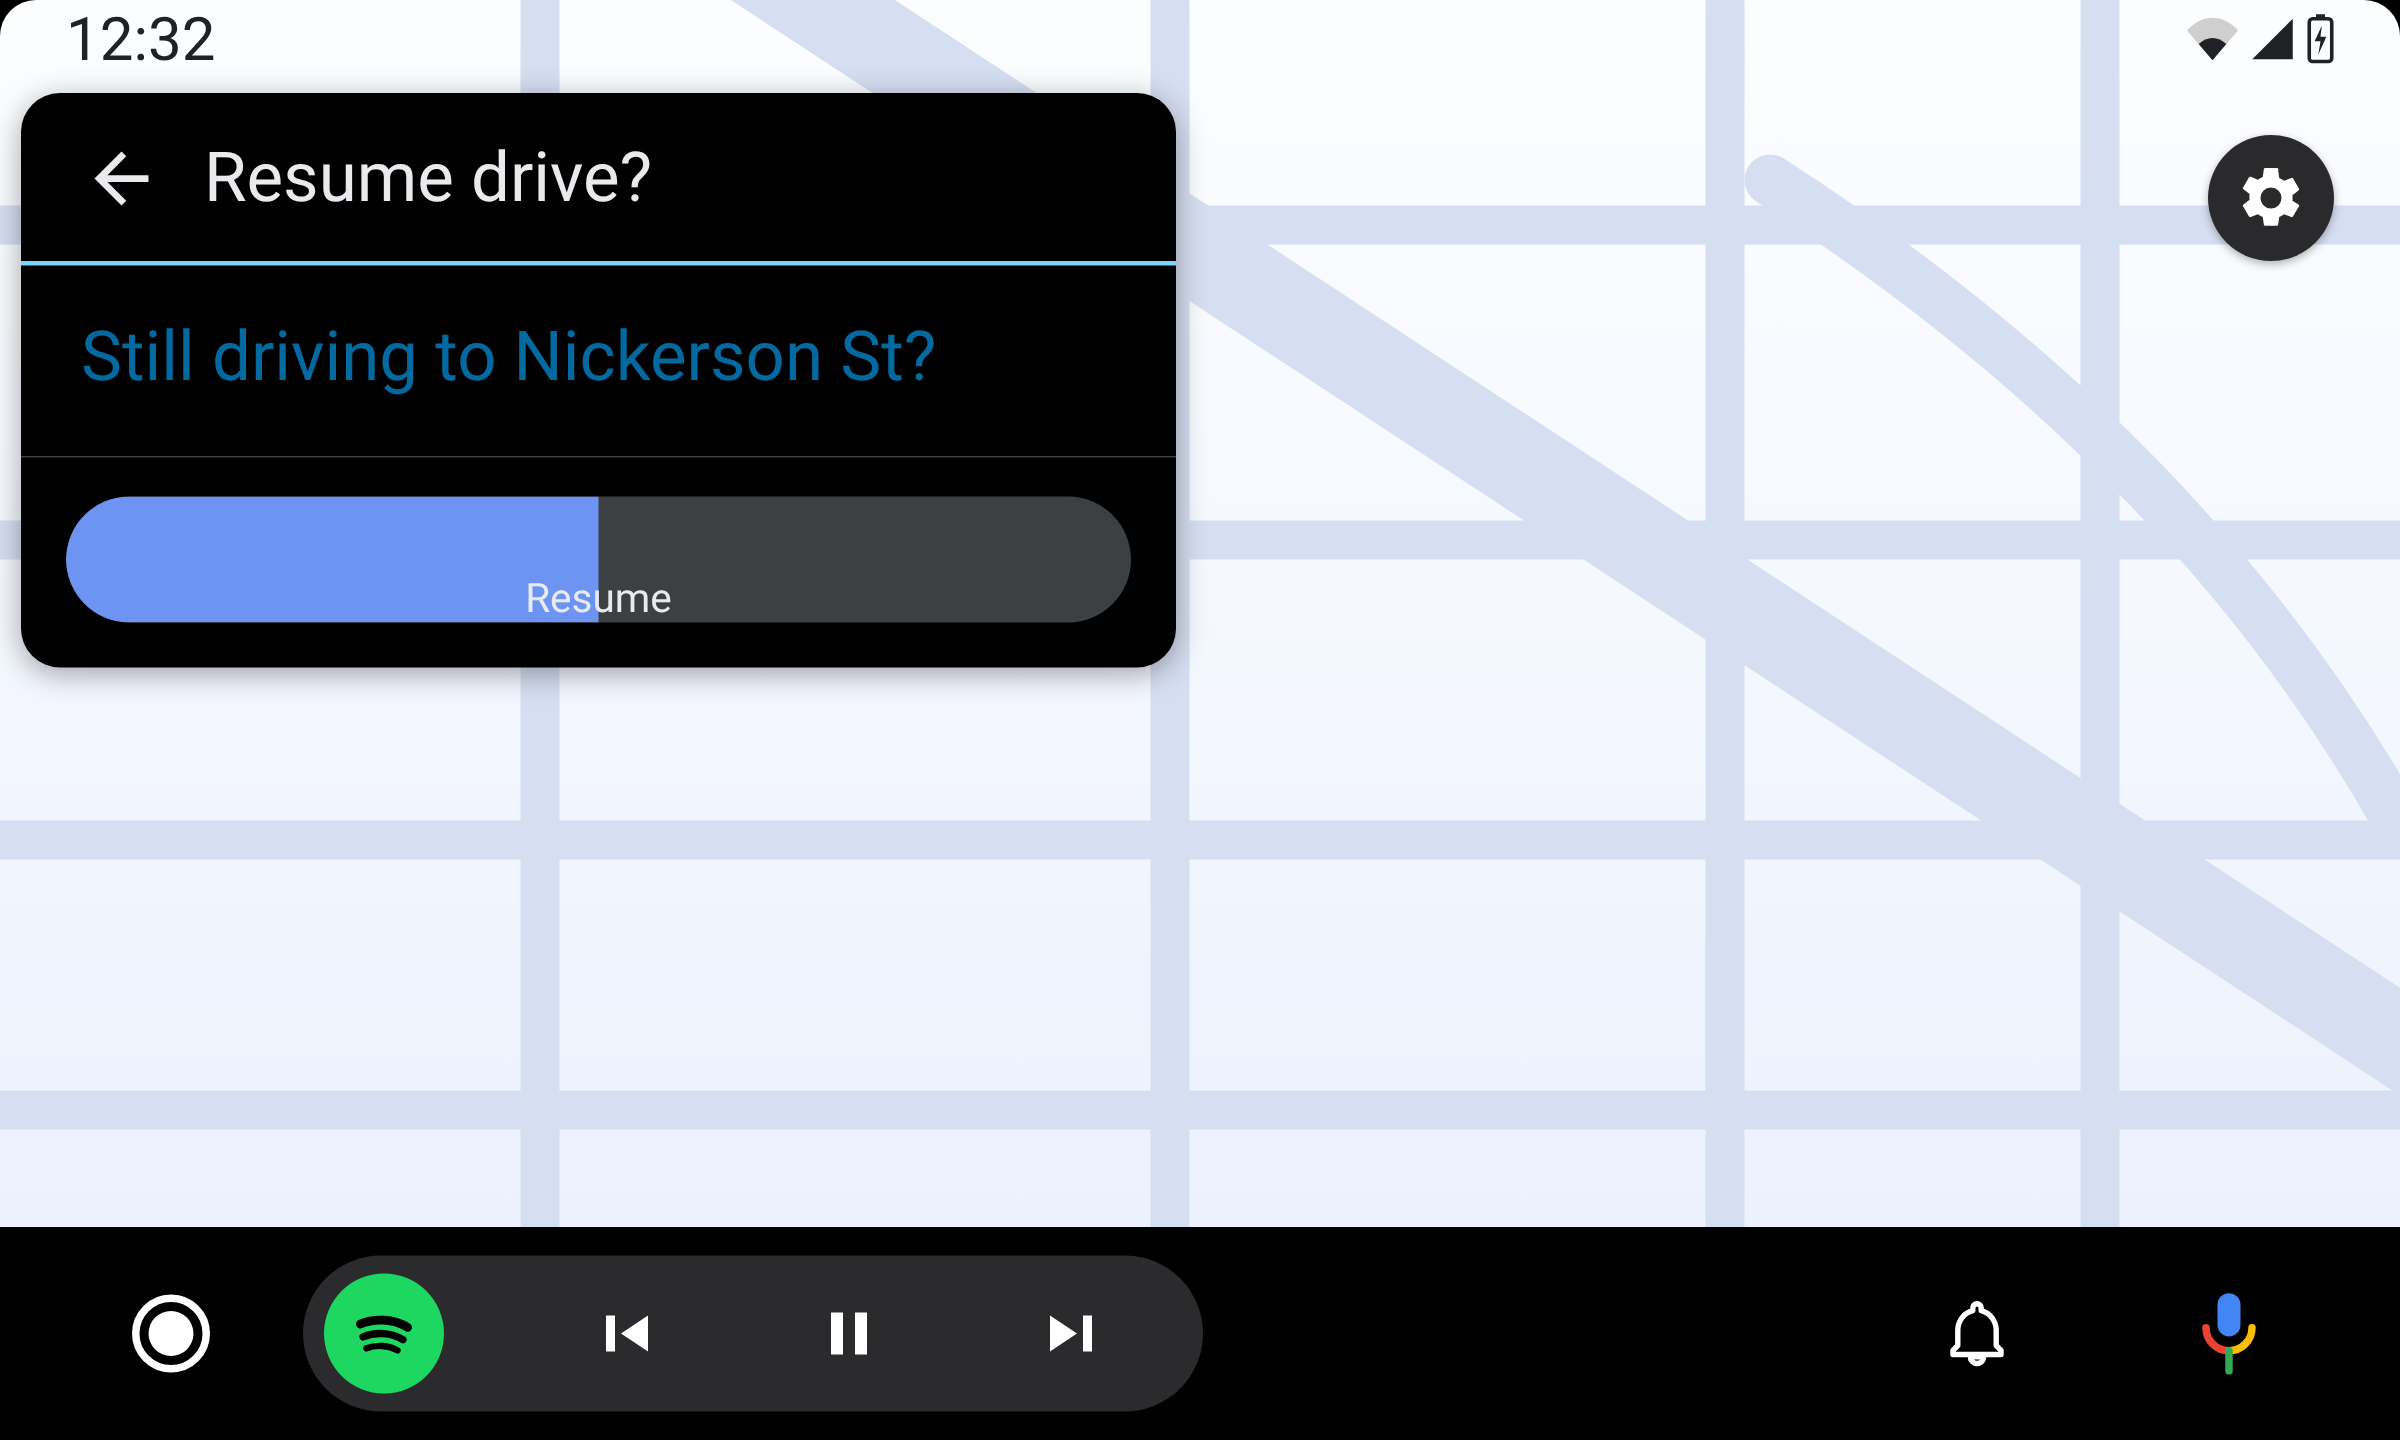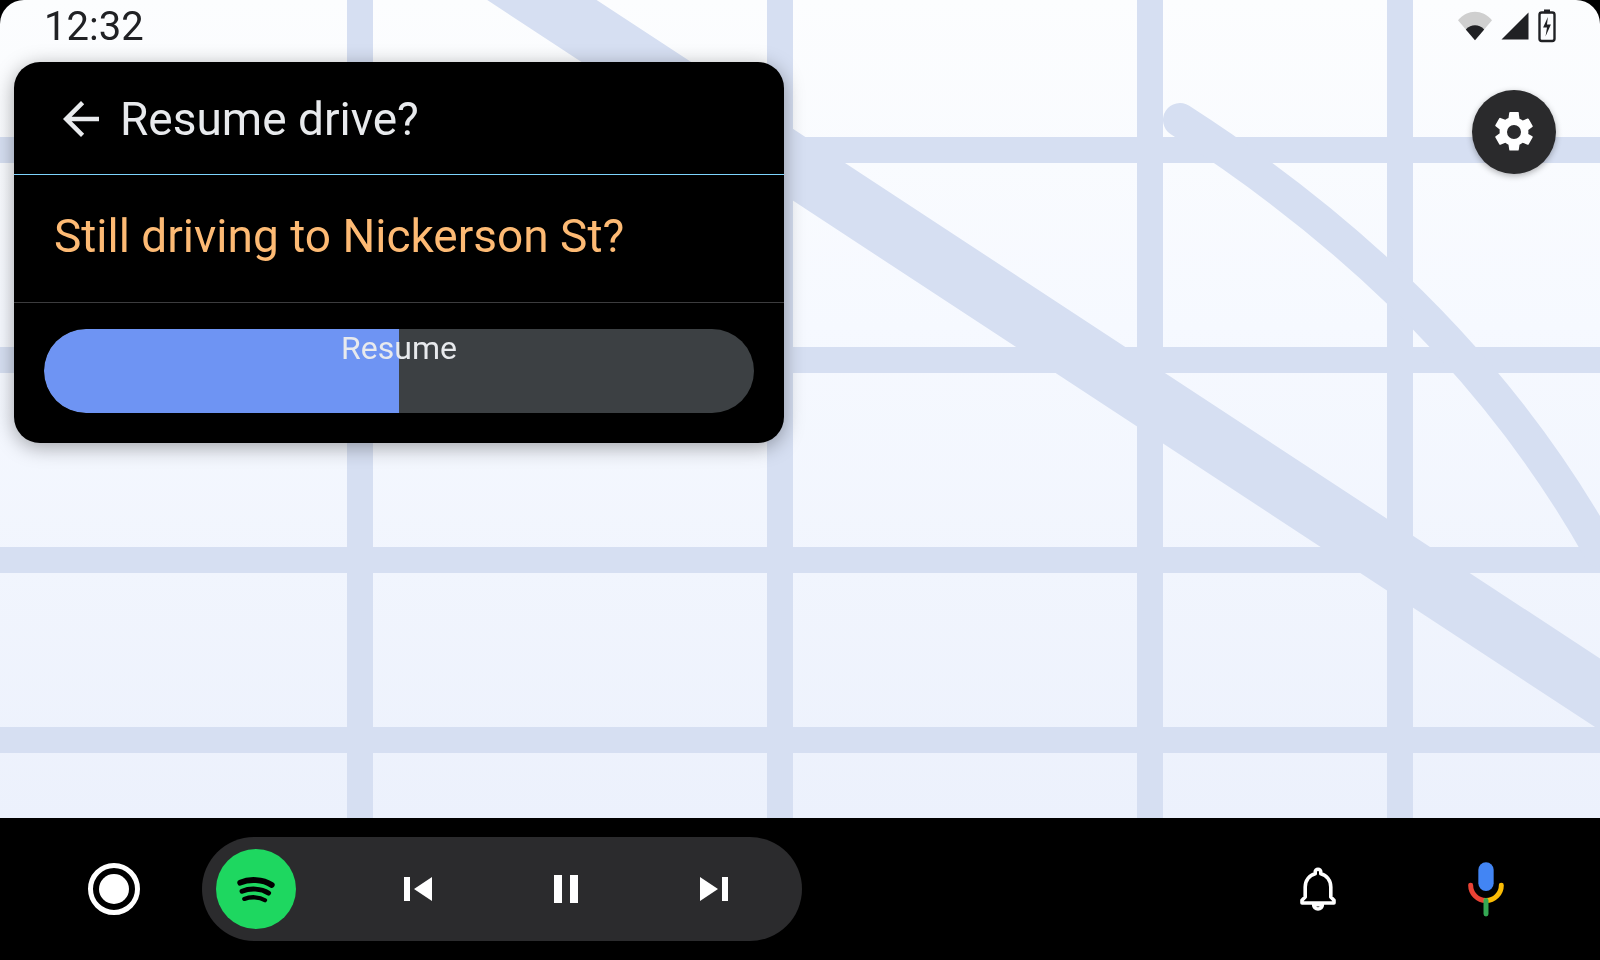--- a/index.html
+++ b/index.html
@@ -43,41 +43,41 @@
   
   .prompt-card {
     position: absolute; top: 62px; left: 14px;
     width: 770px;
     background: #000; color: #e8eaed;
     border-radius: 26px;
     box-shadow: 0 4px 20px rgba(0,0,0,0.35);
     overflow: hidden;
   }
   .prompt-header {
-    display: flex; align-items: center; gap: 12px;
+    display: flex; align-items: center; gap: 28px;
     padding: 30px 34px 28px 40px;
-    border-bottom: 1px solid #7dd3fc;
+    border-bottom: 3px solid #7dd3fc;
   }
   .prompt-header .back-btn { width: 54px; height: 54px; display:flex; align-items:center; justify-content:center; }
   .prompt-title { font-size: 46px; font-weight: 400; color: #e8eaed; }
   .prompt-body {
     padding: 32px 40px 36px 40px;
     font-size: 46px; line-height: 1.28;
-    color: #fdba74;
+    color: #0369a1;
     border-bottom: 1px solid #3c3c3e;
   }
   .prompt-actions {
     display: flex; gap: 32px;
     padding: 26px 30px 30px 30px;
   }
   .pill-btn {
     flex: 1 1 0;
     height: 84px; border-radius: 42px;
-    display: flex; align-items: flex-start; justify-content: center;
-    font-size: 32px; color: #e8eaed;
+    display: flex; align-items: flex-end; justify-content: center;
+    font-size: 27px; color: #e8eaed;
     position: relative; overflow: hidden;
   }
   .pill-btn.secondary { background: #3c4043; }
   .pill-btn.primary { background: #3c4043; }
   .pill-btn.primary .progress {
     position: absolute; top: 0; bottom: 0; left: 0;
     background: #6e94f3;
     border-radius: 42px 0 0 42px;
   }
   .pill-btn .label { position: relative; z-index: 1; }

